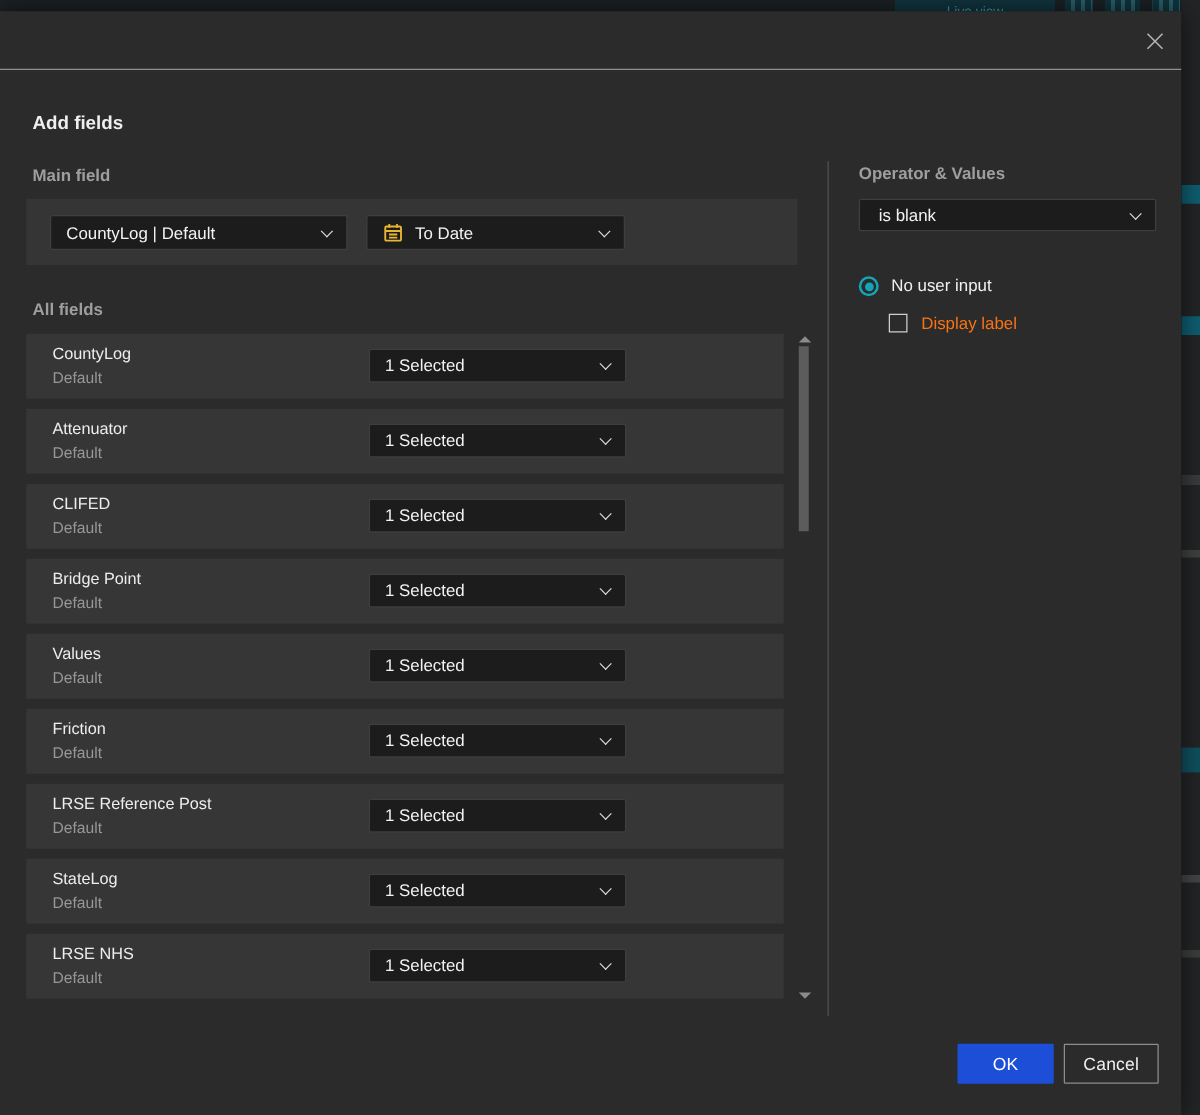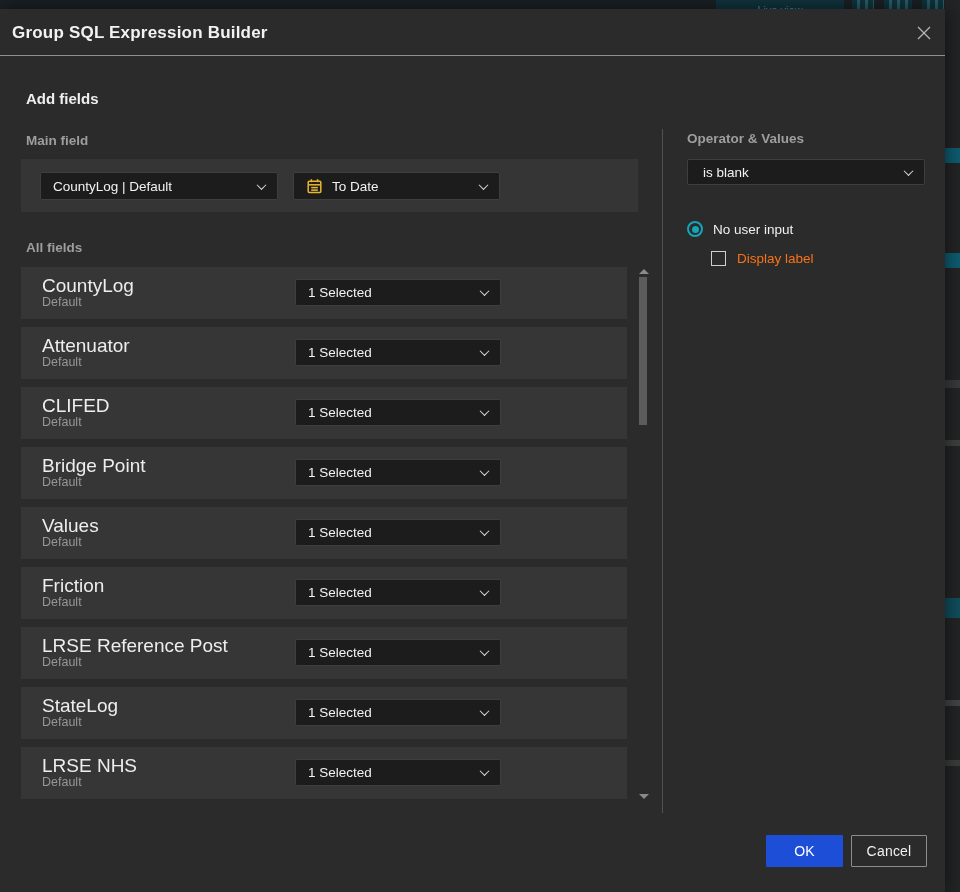--- a/index.html
+++ b/index.html
@@ -70,21 +70,21 @@
     transform:rotate(45deg) translate(-1px,-1px);
   }
   .cal-icon { width:17px; height:17px; margin-right:9px; flex:0 0 auto; }
   .cal-icon svg { width:17px; height:17px; stroke:#e9b632; stroke-width:1.5; fill:none; }
 
   
   .rows-wrap { position:absolute; left:21px; top:258px; width:606px; height:533px; }
   .row {
     position:absolute; left:0; width:606px; height:52px; background:#363636;
   }
-  .row-name { position:absolute; left:21px; top:8px;  font-size:19px; color:#ededed; }
+  .row-name { position:absolute; left:21px; top:8px;  font-size:13px; color:#ededed; }
   .row-sub  { position:absolute; left:21px; top:28px; font-size:12.5px; color:#979797; }
   .row .select { left:274px; top:12px; width:206px; height:27px; }
 
   
   .scrollbar { position:absolute; left:636px; top:258px; width:14px; height:534px; }
   .sb-arrow-up, .sb-arrow-down {
     position:absolute; left:3px; width:0; height:0; cursor:pointer;
     border-left:5px solid transparent; border-right:5px solid transparent;
   }
   .sb-arrow-up   { top:2px;    border-bottom:5px solid #8a8a8a; }
@@ -95,21 +95,21 @@
   }
 
   .v-divider {
     position:absolute; left:662px; top:120px; width:1px; height:684px;
     background:#525252;
   }
 
   
   .op-select { left:687px; top:150px; width:238px; height:26px;padding-left:15px; }
 
-  .radio-row { position:absolute; left:687px; top:212px; display:flex; align-items:center; cursor:pointer; }
+  .radio-row { position:absolute; left:687px; top:212px; display:flex; cursor:pointer; }
   .radio-outer {
     width:16px; height:16px; border-radius:50%;
     border:2px solid #14a5b8; background:#2b2b2b;
     display:flex; align-items:center; justify-content:center; flex:0 0 auto;
   }
   .radio-dot { width:7px; height:7px; border-radius:50%; background:#14a5b8; }
   .radio-label { margin-left:10px; font-size:13.5px; color:#f0f0f0; }
 
   .check-row { position:absolute; left:711px; top:242px; display:flex; align-items:center; cursor:pointer; }
   .checkbox {
@@ -144,21 +144,20 @@
   <div class="bg-frag" style="top:380px;height:8px;background:#3a3a3a;"></div>
   <div class="bg-frag" style="top:598px;height:20px;background:#0f4f5d;"></div>
   <div class="bg-frag" style="top:440px;height:6px;background:#3f3f3f;"></div>
   <div class="bg-frag" style="top:700px;height:6px;background:#444444;"></div>
   <div class="bg-frag" style="top:760px;height:6px;background:#3c3c3c;"></div>
 </div>
 
 <div class="dialog">
 
   <div class="titlebar">
-    <div class="title">Group SQL Expression Builder</div>
     <div class="close-btn">
       <svg viewBox="0 0 16 16">
         <line x1="2" y1="2" x2="14" y2="14"></line>
         <line x1="14" y1="2" x2="2" y2="14"></line>
       </svg>
     </div>
   </div>
 
   <div class="section-head" style="left:26px;top:81px;">Add fields</div>
 

